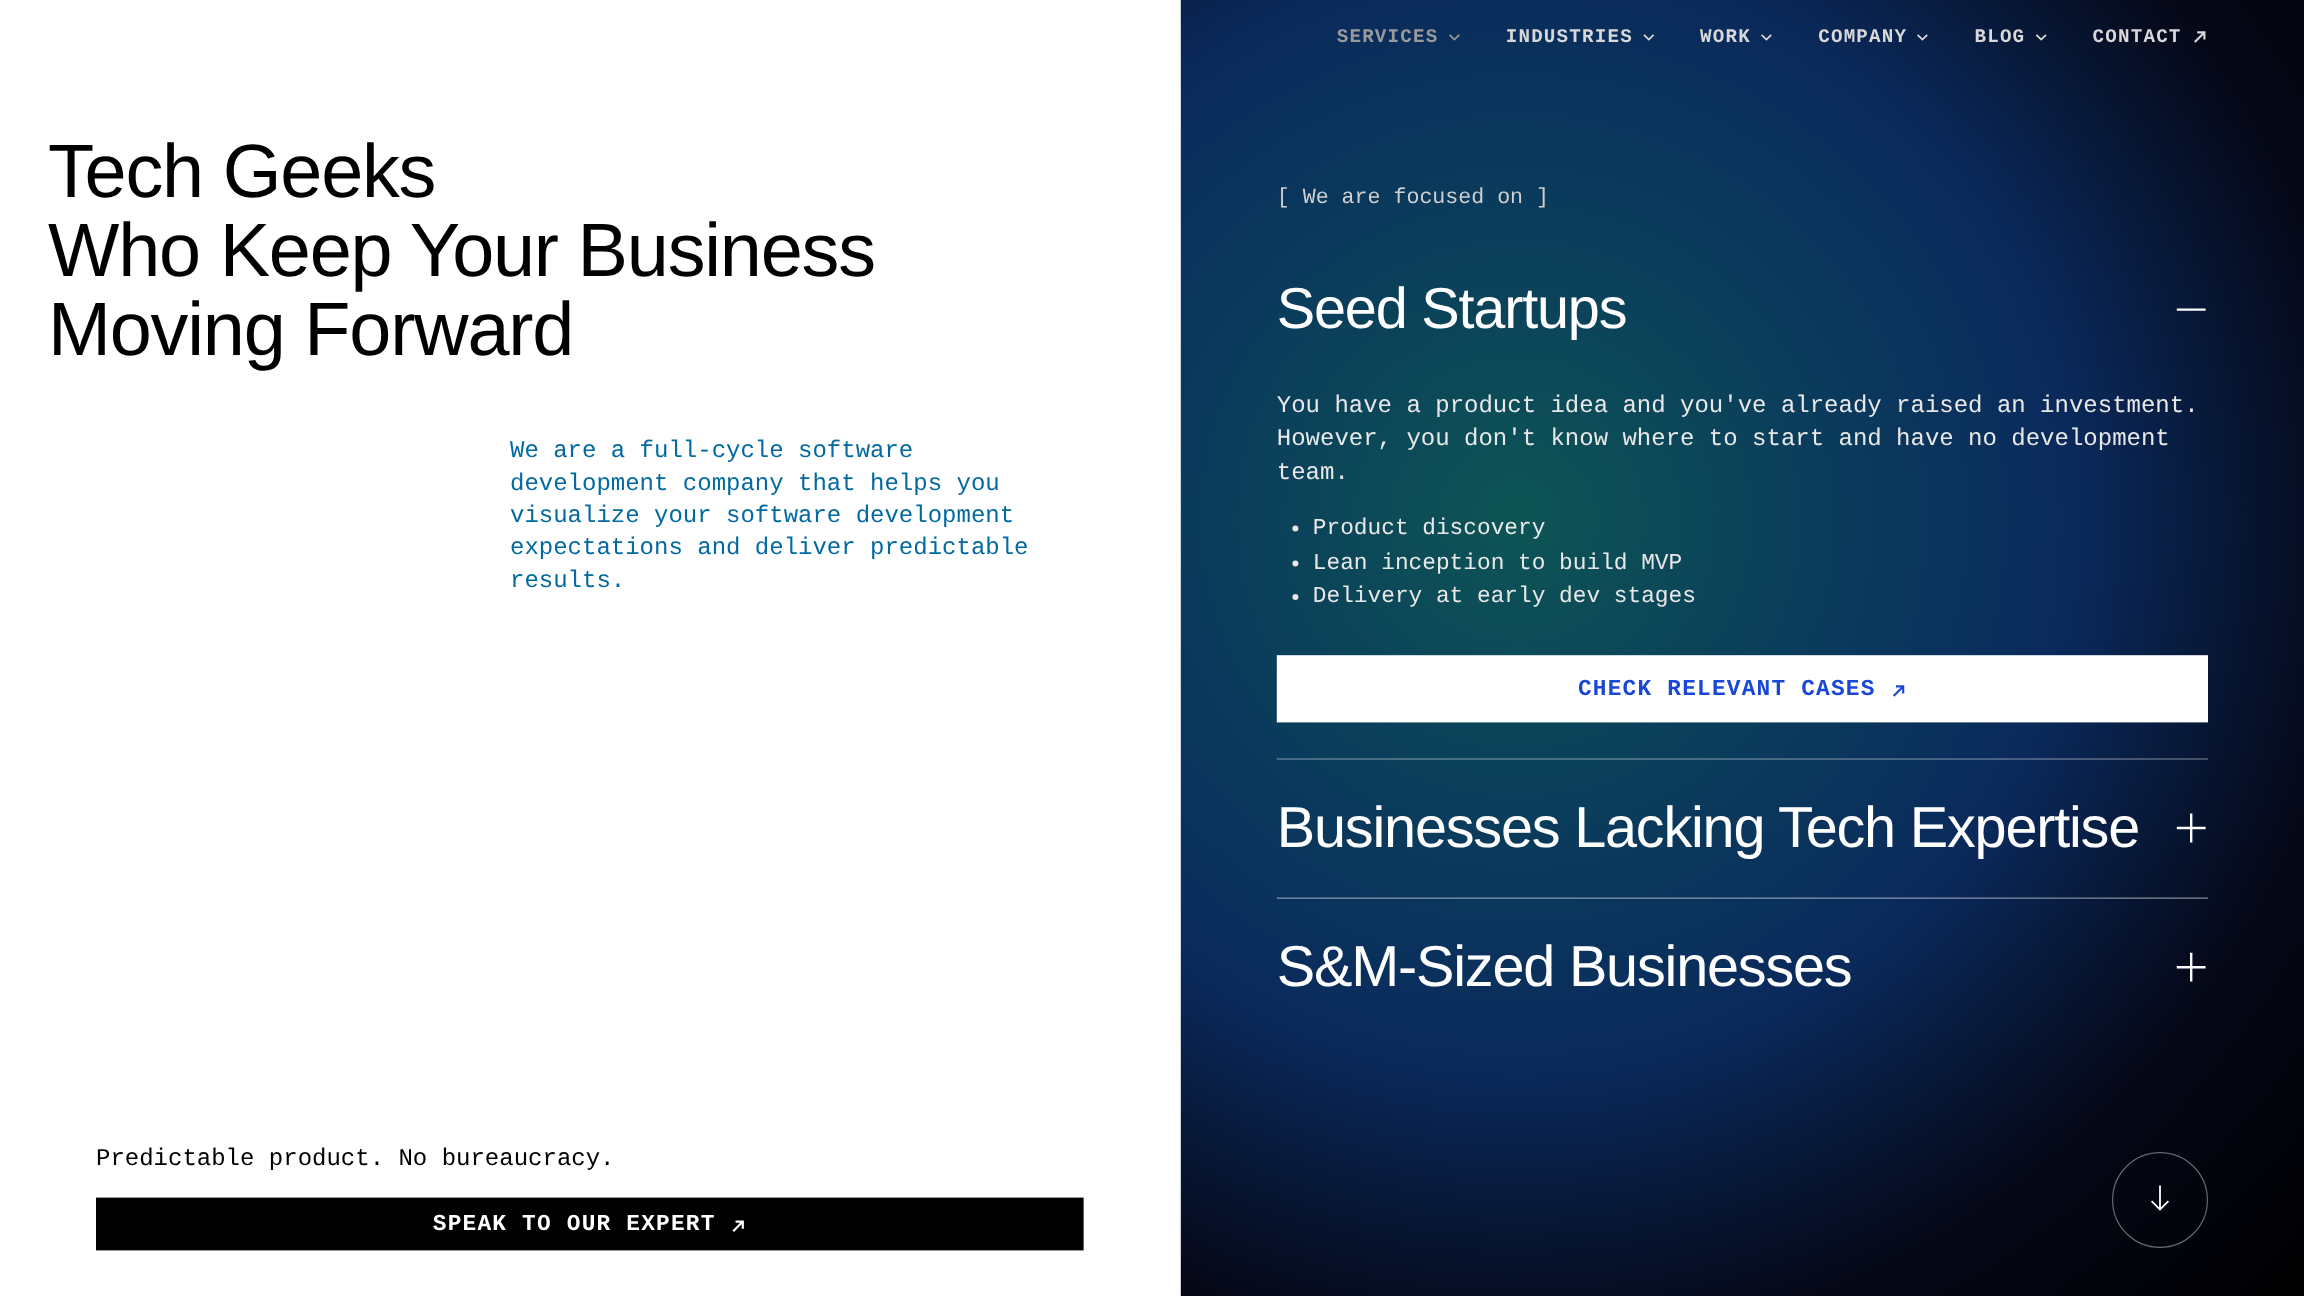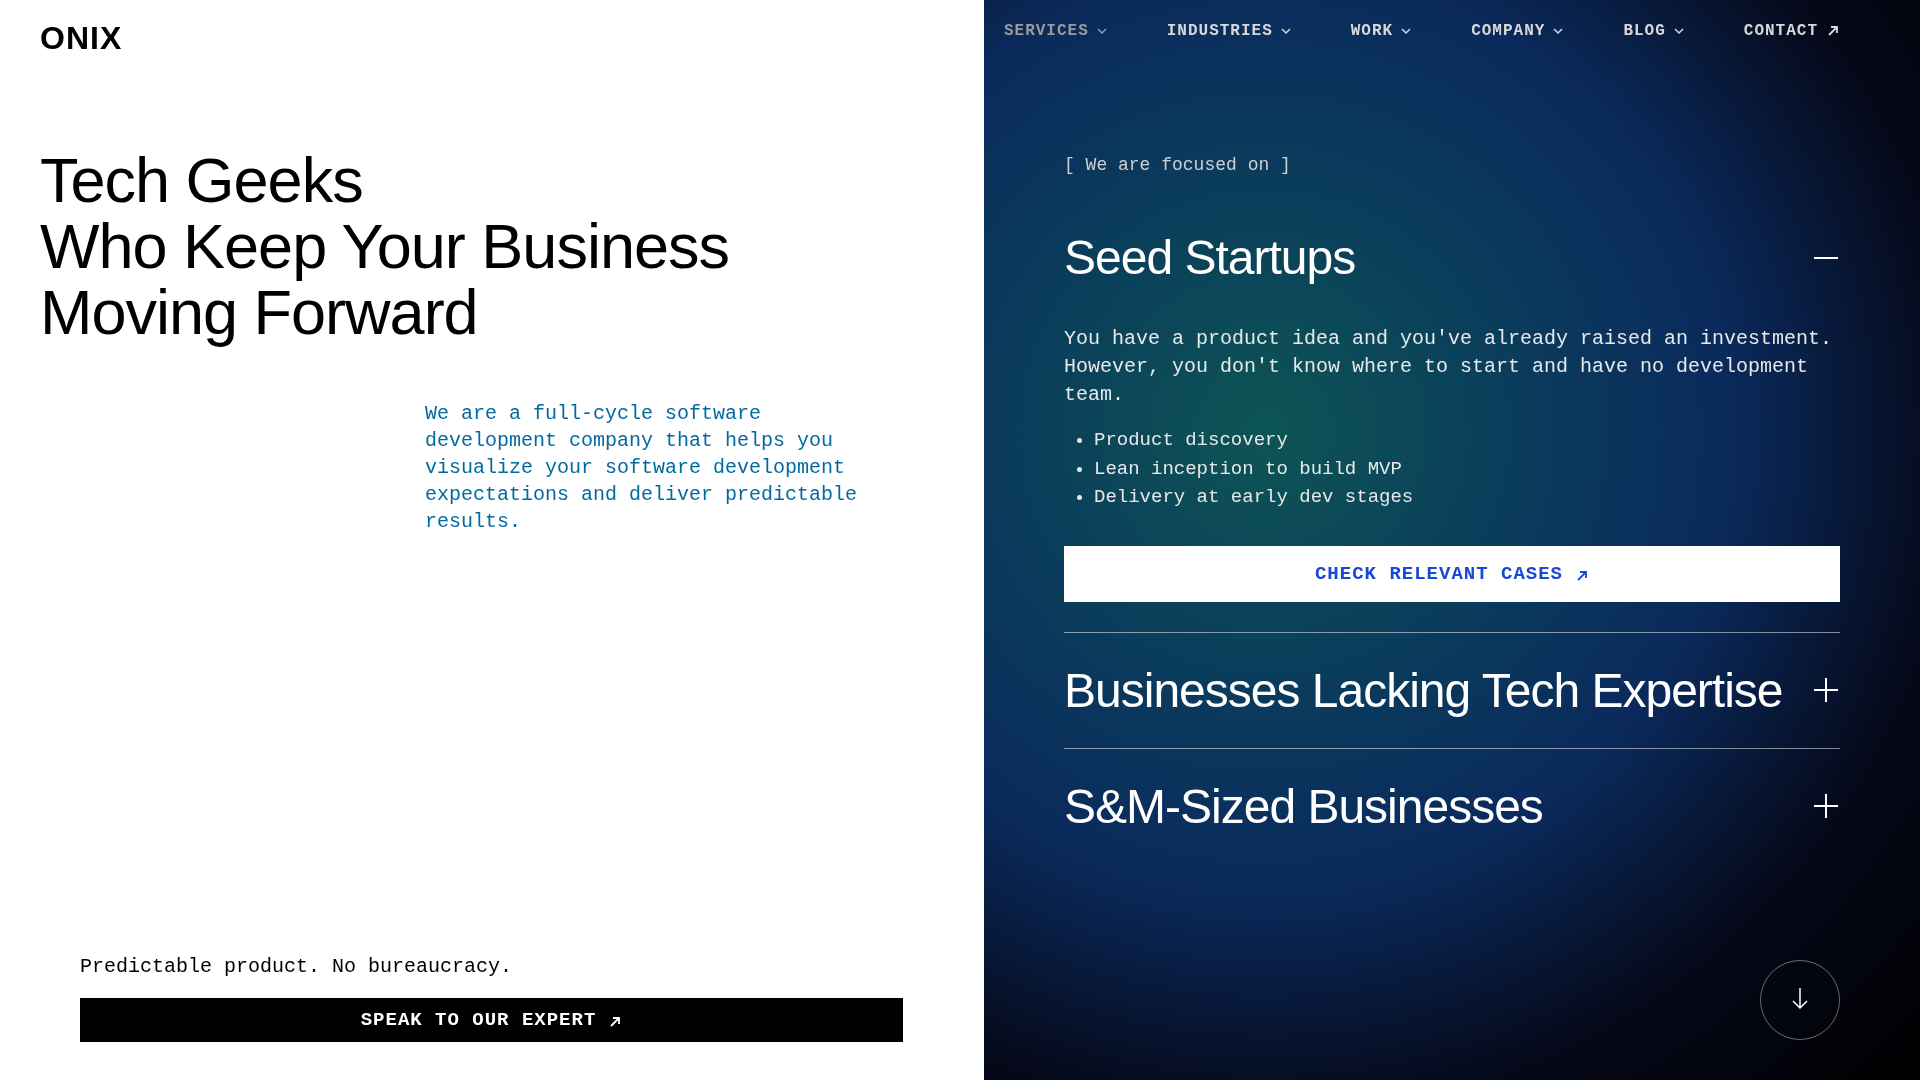--- a/index.html
+++ b/index.html
@@ -28,21 +28,21 @@
   font-weight: 900;
   font-size: 32px;
   letter-spacing: 1px;
   color: #000;
 }
 .nav {
   position: absolute;
   top: 22px;
   right: 80px;
   display: flex;
-  gap: 60px;
+  gap: 38px;
   align-items: center;
 }
 .nav-item {
   font-family: "Courier New", monospace;
   font-size: 16px;
   font-weight: 600;
   letter-spacing: 1px;
   color: #d8d8d8;
   display: flex;
   align-items: center;
@@ -186,21 +186,20 @@
   display: flex;
   align-items: center;
   justify-content: center;
   cursor: pointer;
 }
 </style>
 </head>
 <body>
 
 <div class="left-panel">
-  <div class="logo">ONIX</div>
 
   <h1 class="hero-title">
     <span>Tech Geeks</span><br>
     <span>Who Keep Your Business</span><br>
     <span>Moving Forward</span>
   </h1>
 
   <p class="hero-desc">We are a full-cycle software development company that helps you visualize your software development expectations and deliver predictable results.</p>
 
   <p class="hero-tagline">

